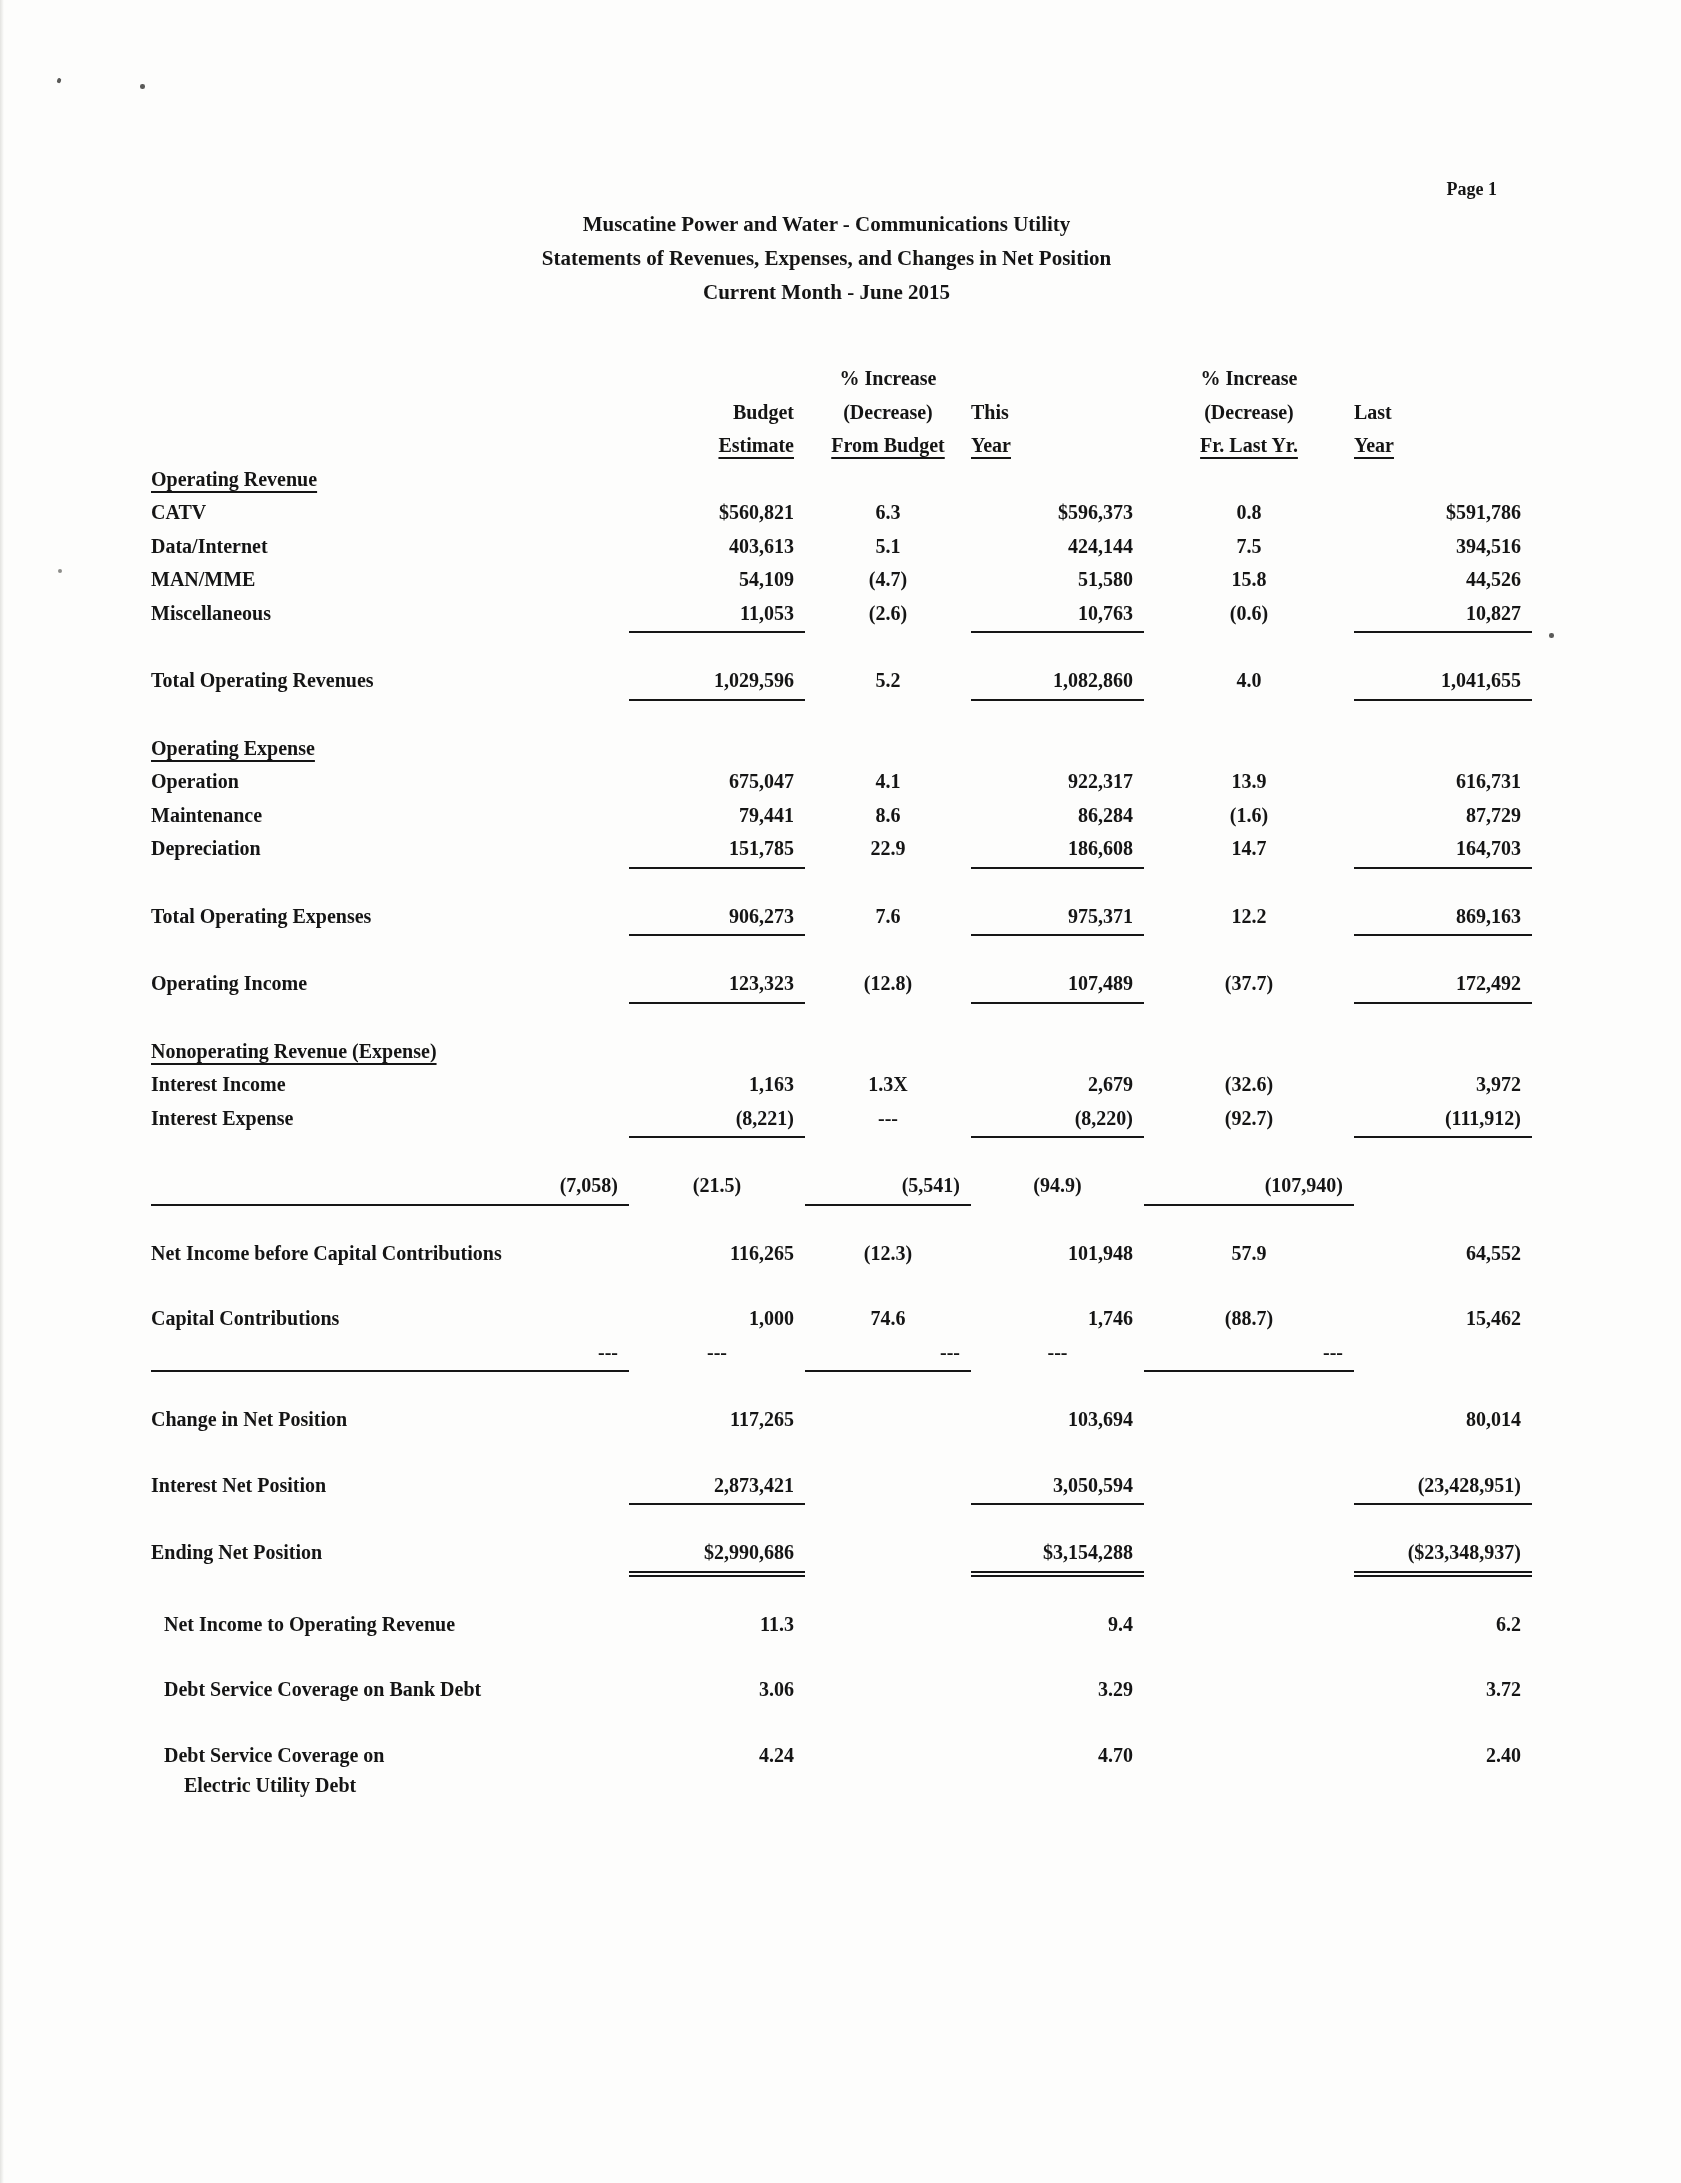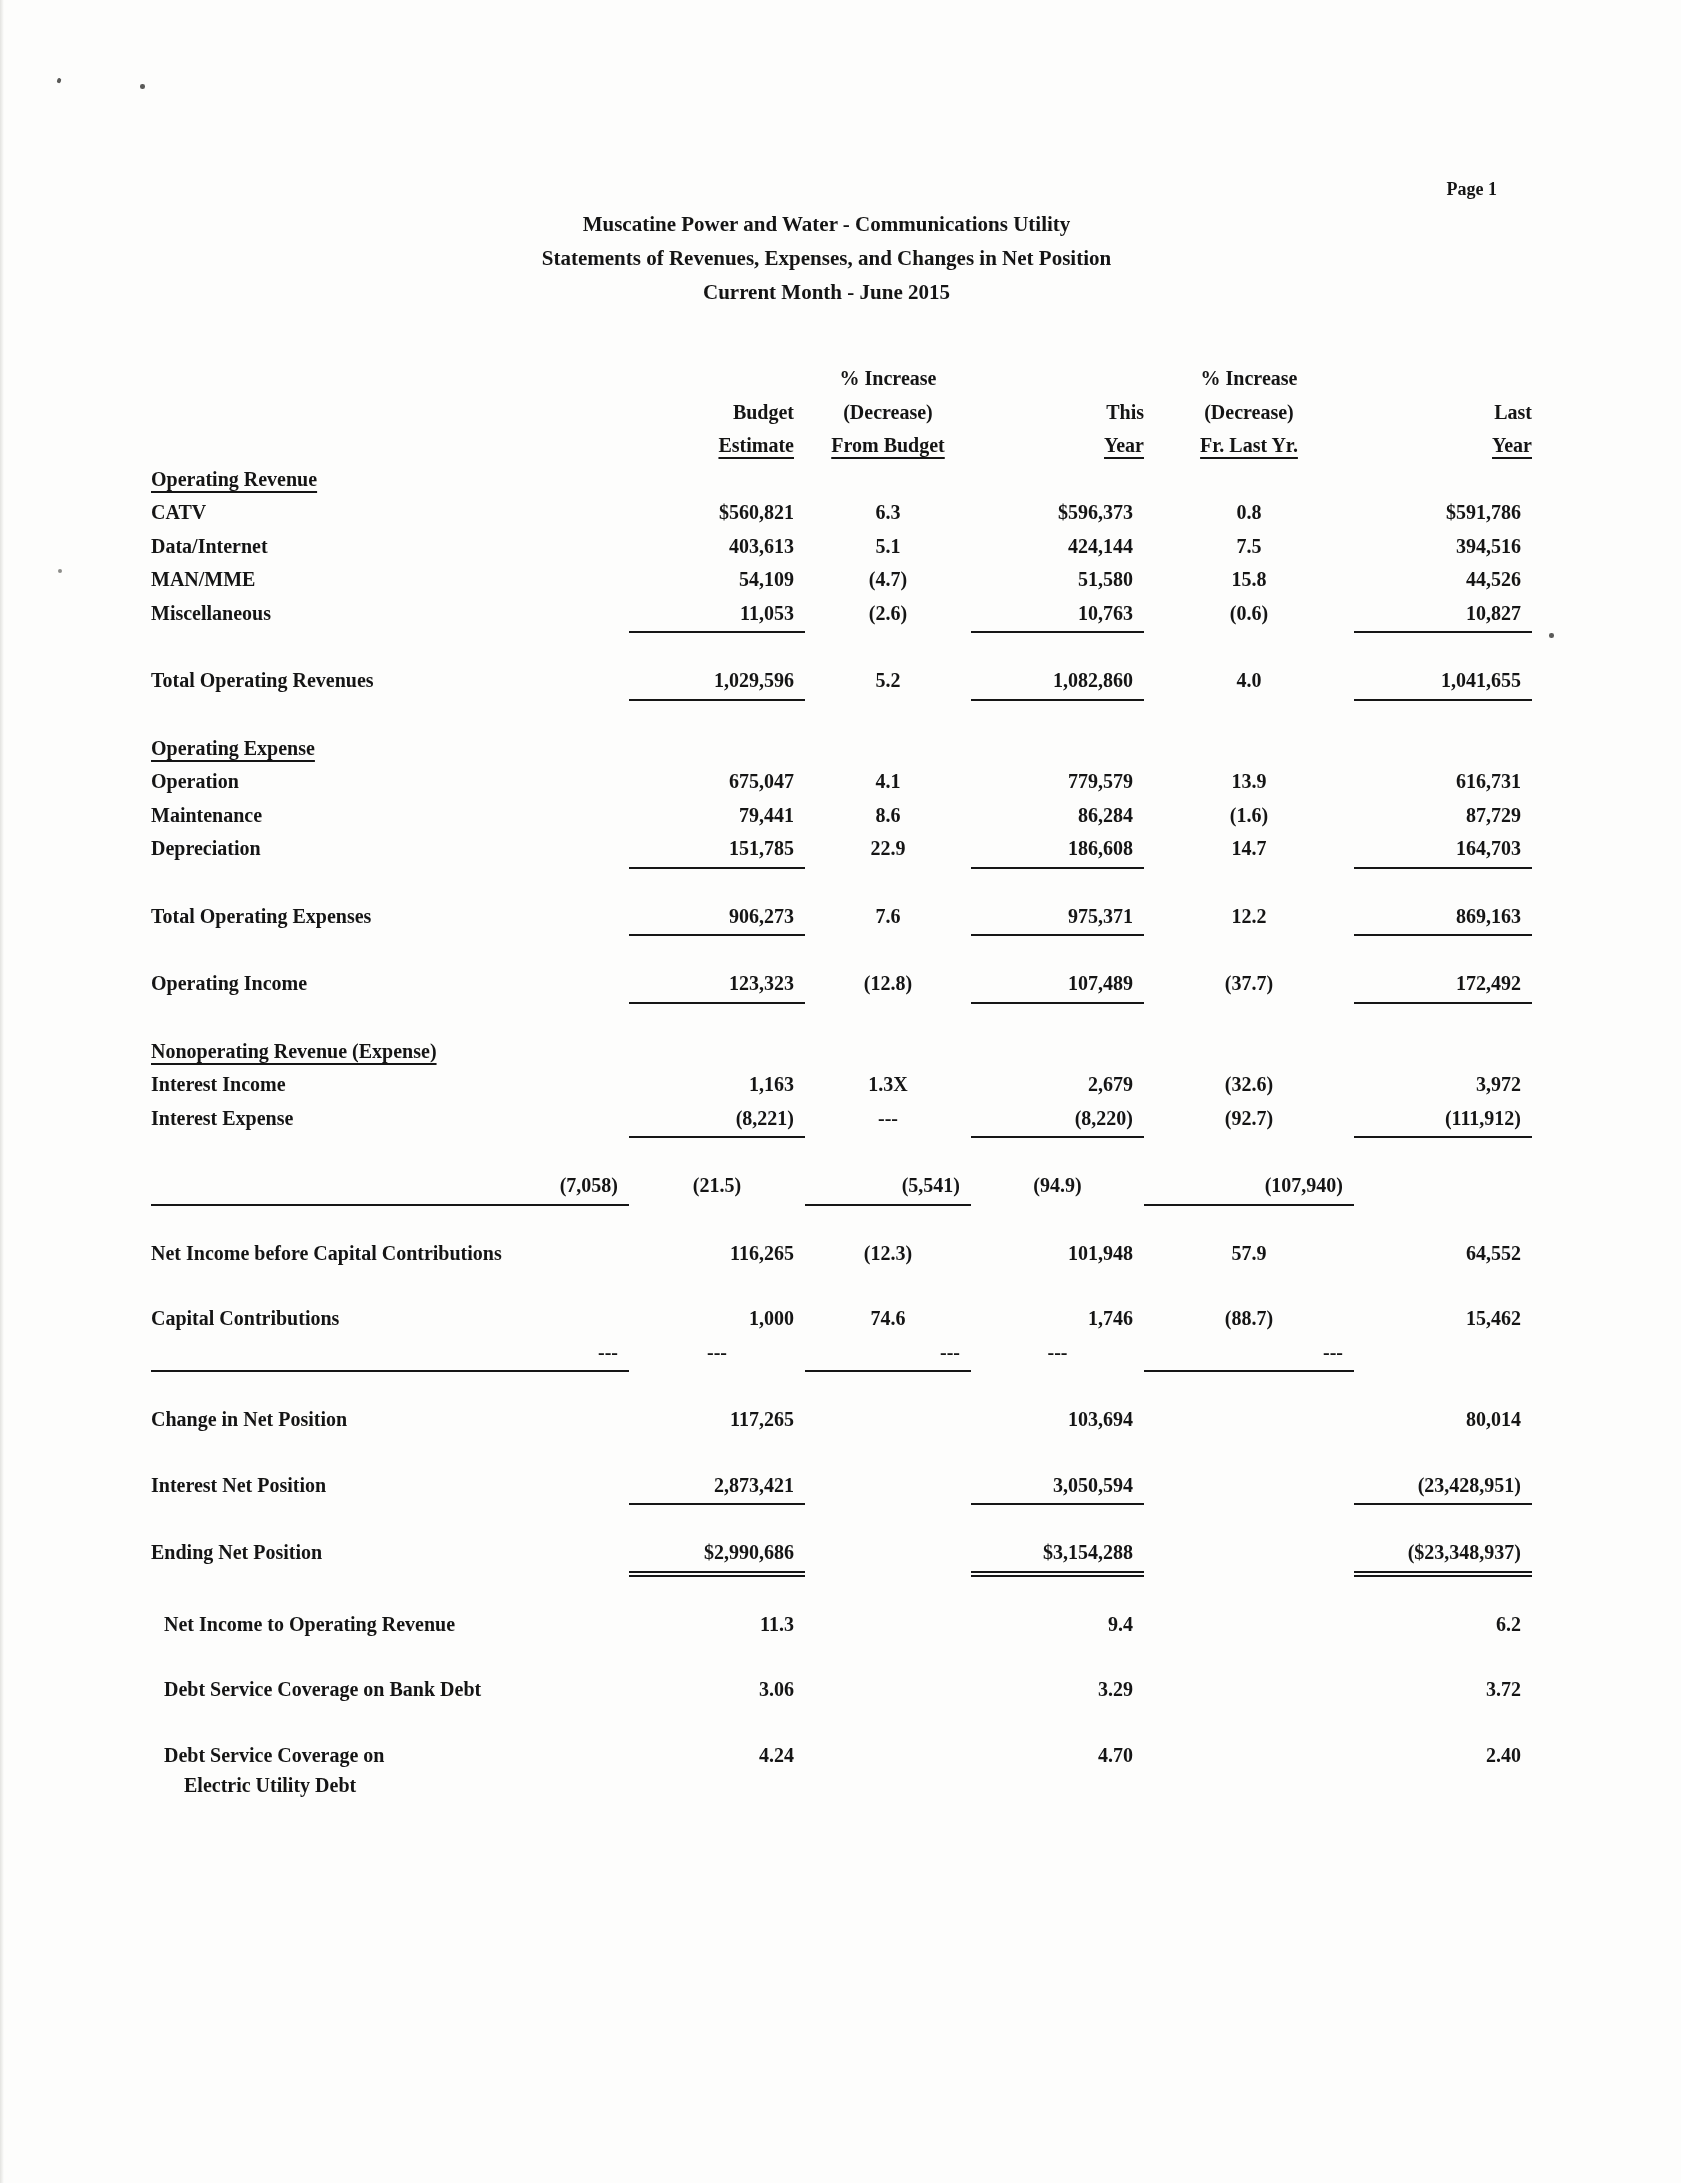--- a/index.html
+++ b/index.html
@@ -42,21 +42,21 @@
   .hrow { min-height:32px; }
   .spacer { min-height:32px; }
 
   .c { font-size:20px; padding-bottom:3.5px; line-height:30px; }
   .c1, .c3, .c5 { text-align:right; padding-right:11px; }
   .c2, .c4 { text-align:center; }
   .lbl { text-align:left; }
   .ind { padding-left:13px; }
   .l2 { padding-left:20px; }
 
-  .hc.c3, .hc.c5 { text-align:right; padding-right:0; }
+  .hc.c3, .hc.c5 { text-align:left; padding-right:0; }
   .hu {
     text-decoration:underline;
     text-decoration-thickness:1.7px;
     text-underline-offset:5.4px;
   }
 
   .section-lbl > div {
     text-decoration:underline;
     text-decoration-thickness:1.7px;
     text-underline-offset:5px;
@@ -188,21 +188,21 @@
         <div class="c c3"></div>
         <div class="c c4"></div>
         <div class="c c5"></div>
       </div>
       <div class="row item">
         <div class="c lbl">
           <div>Operation</div>
         </div>
         <div class="c c1">675,047</div>
         <div class="c c2">4.1</div>
-        <div class="c c3">779,579</div>
+        <div class="c c3">922,317</div>
         <div class="c c4">13.9</div>
         <div class="c c5">616,731</div>
       </div>
       <div class="row item">
         <div class="c lbl">
           <div>Maintenance</div>
         </div>
         <div class="c c1">79,441</div>
         <div class="c c2">8.6</div>
         <div class="c c3">86,284</div>

